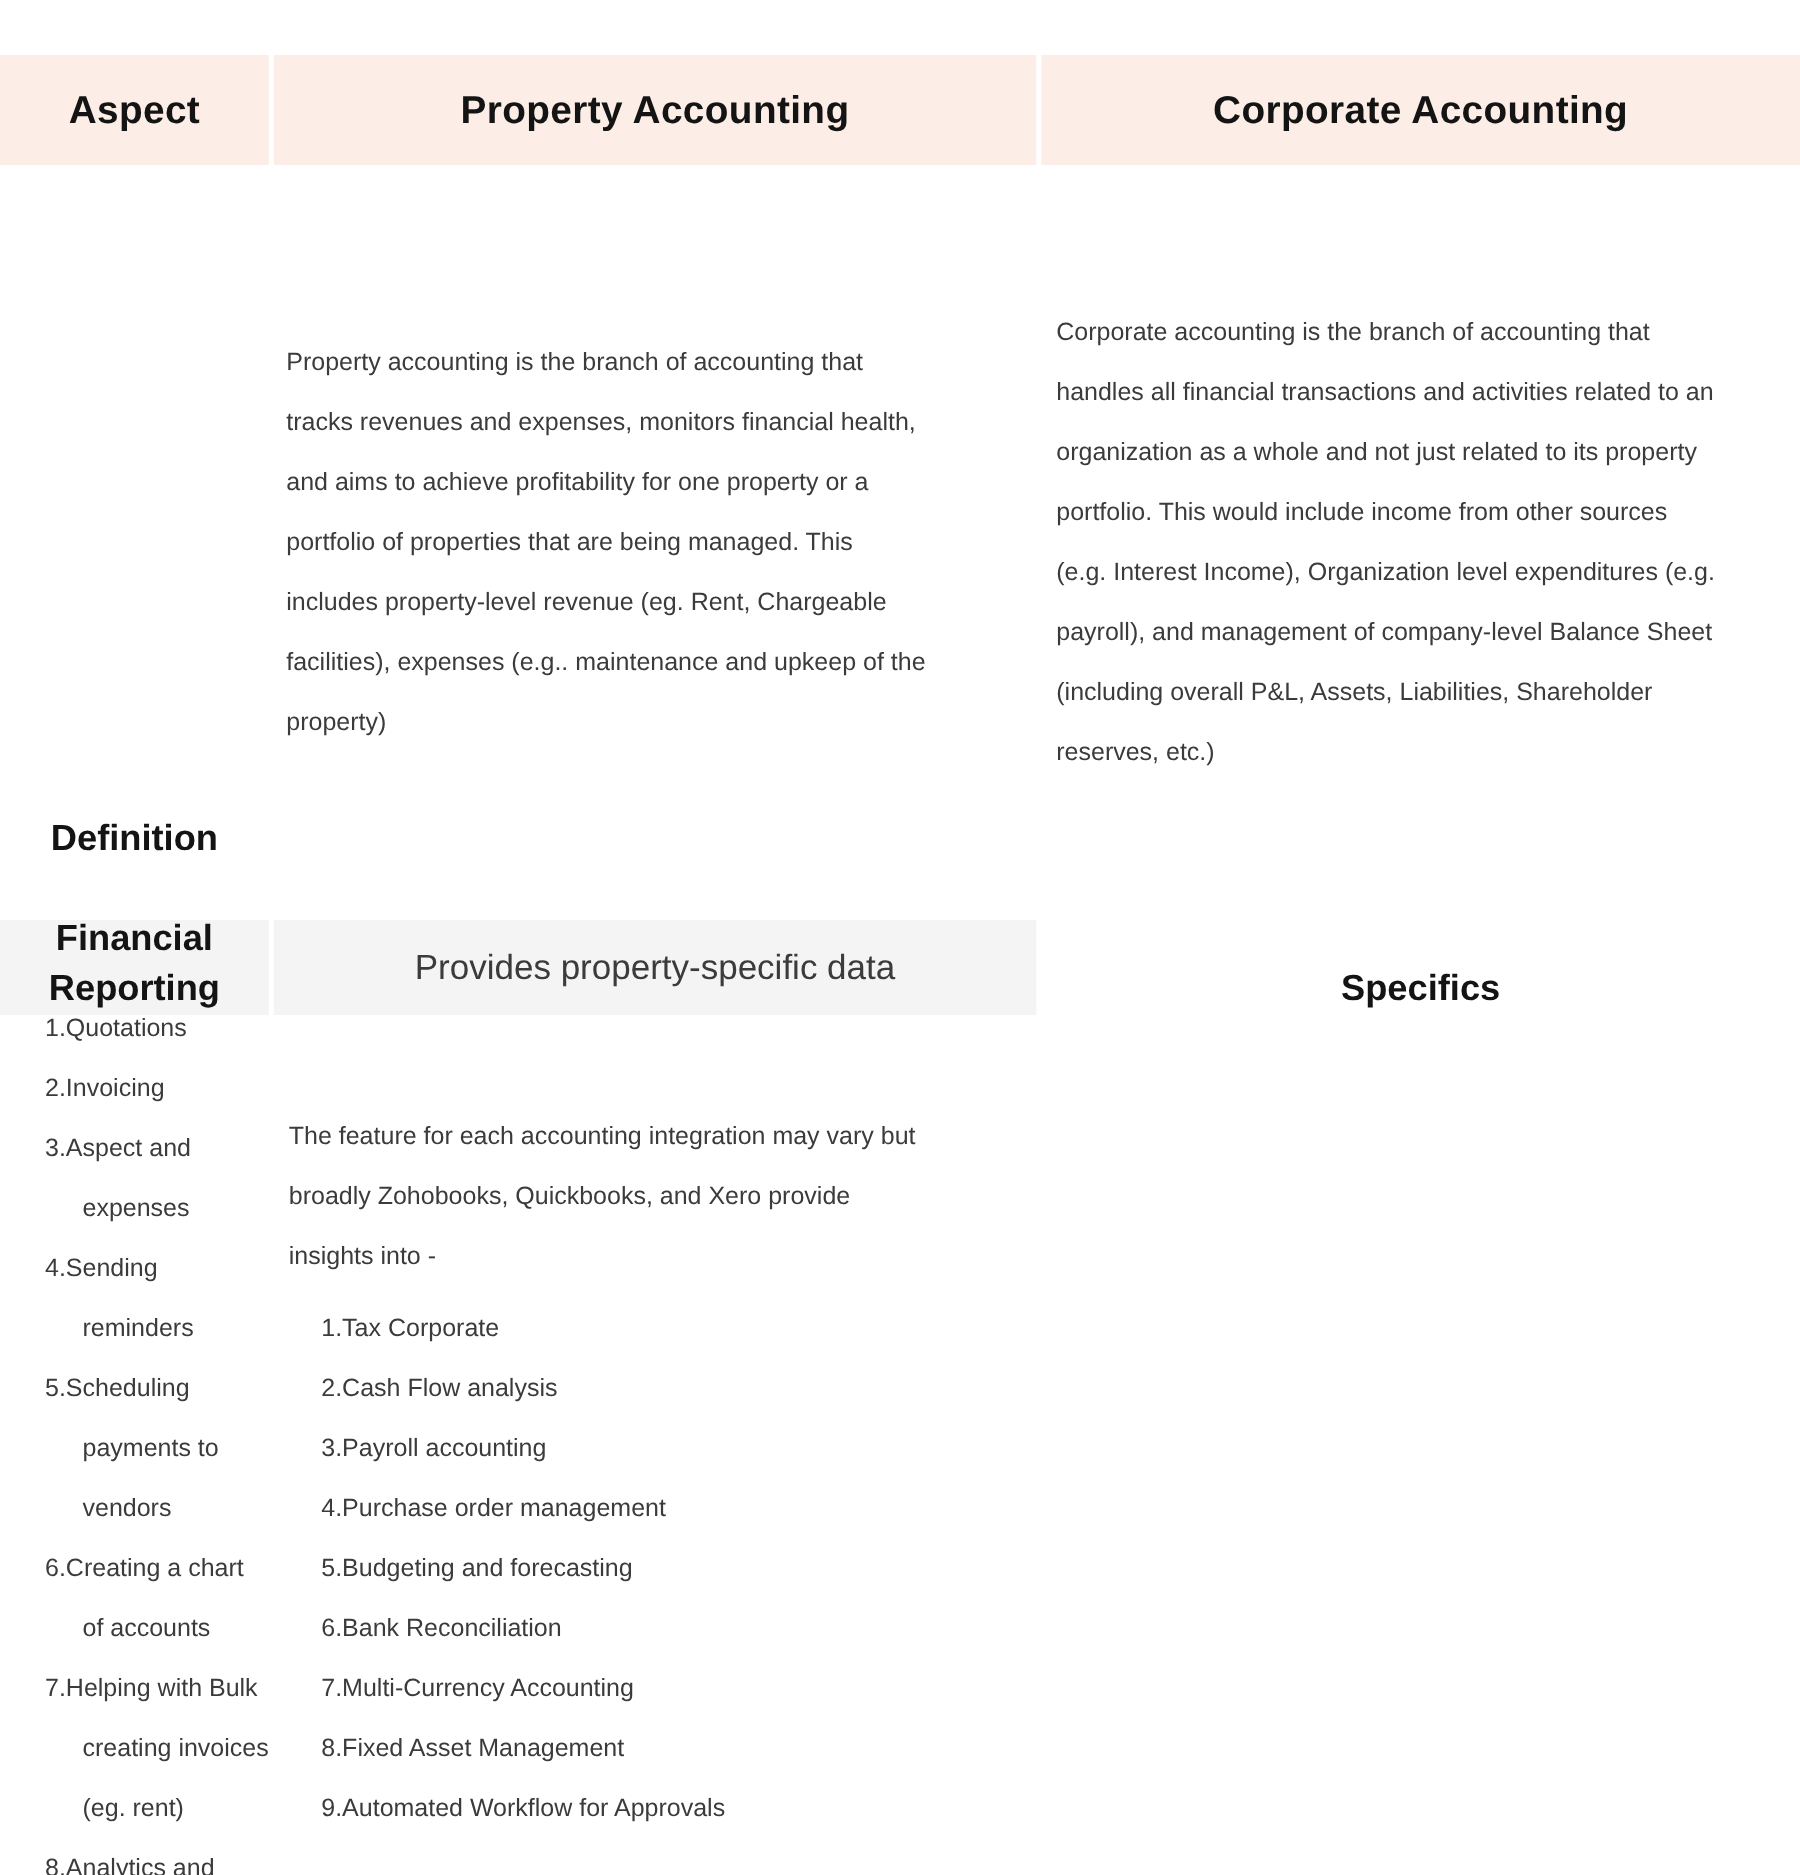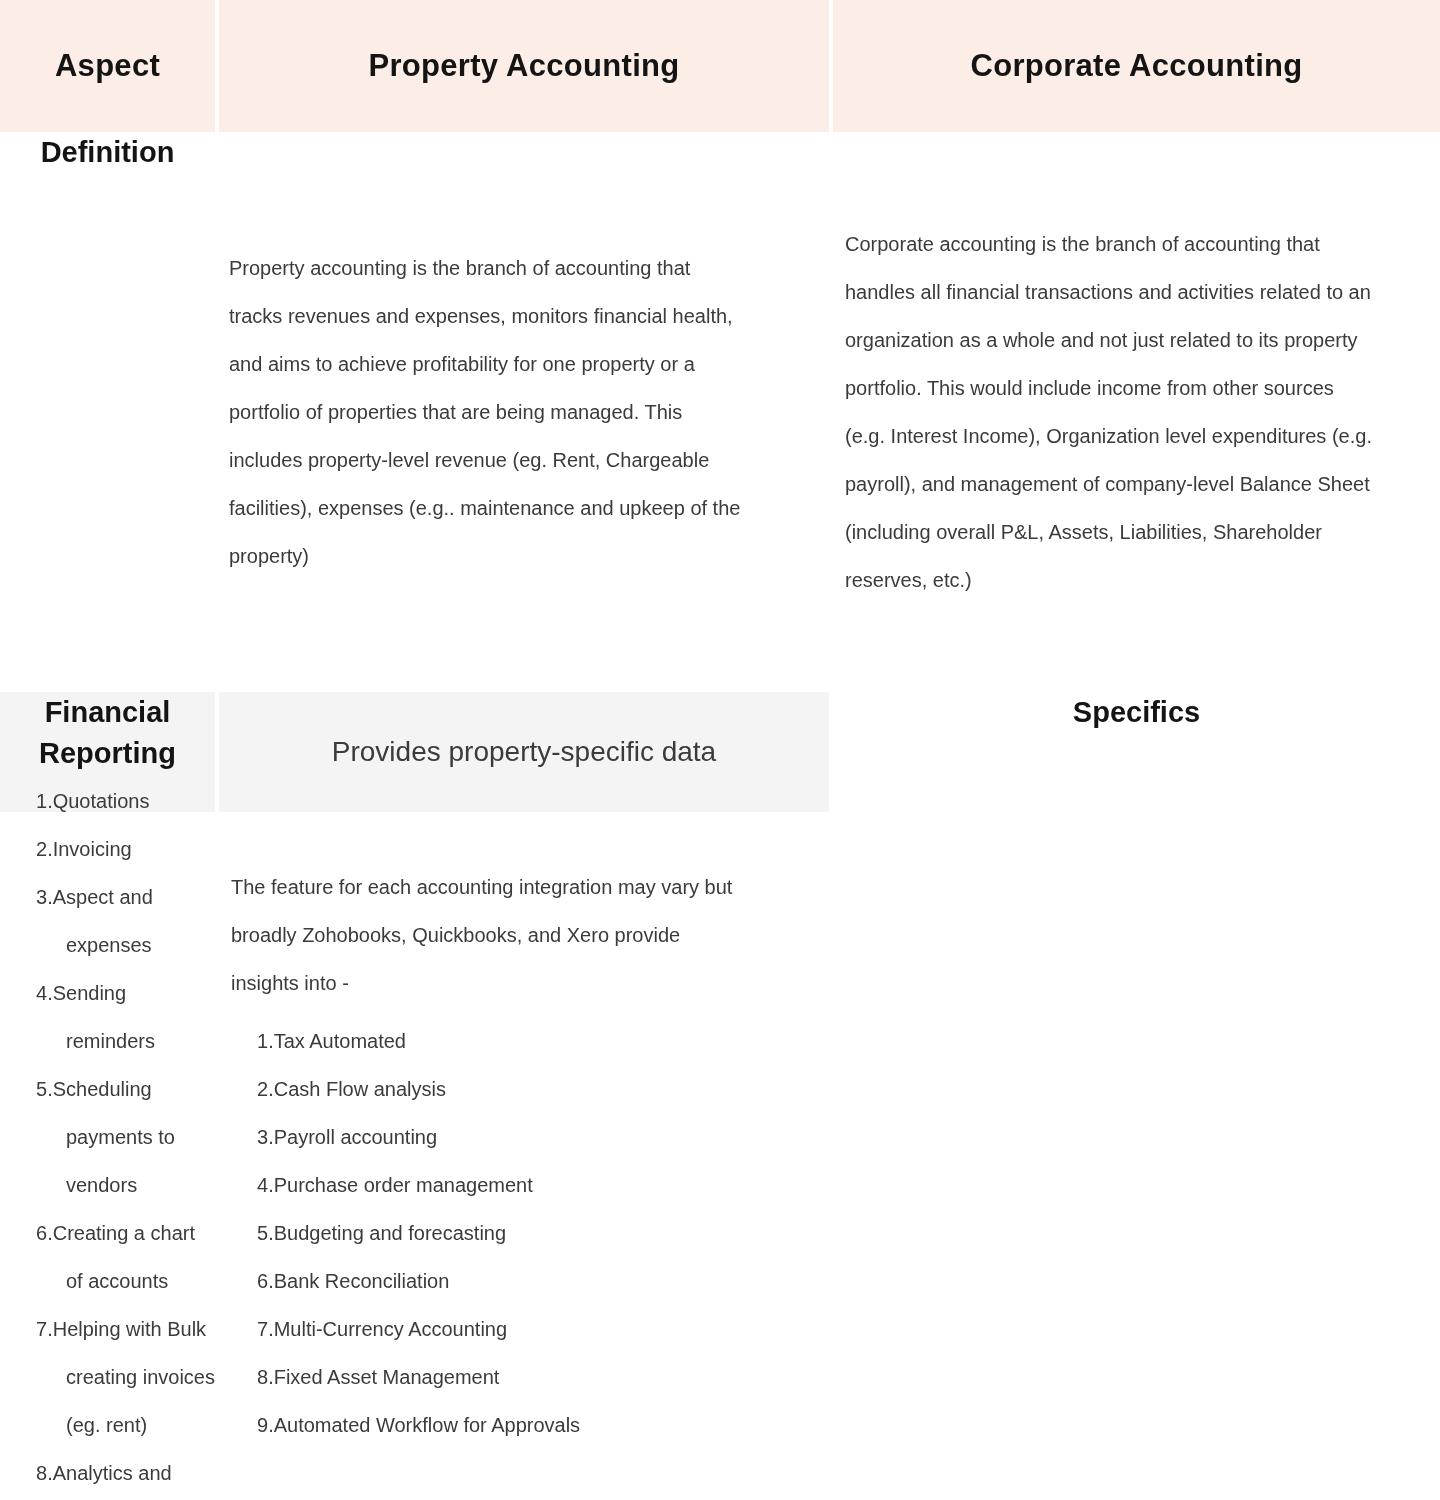--- a/index.html
+++ b/index.html
@@ -12,33 +12,33 @@
   }
   .table {
     display: grid;
     grid-template-columns: 215px 610px 607px;
     grid-template-rows: 132px 560px 120px 688px;
     column-gap: 4px;
     width: 1440px;
     height: 1500px;
     background: #ffffff;
   }
-  .cell { min-width: 0; box-sizing: border-box; }
+  .cell { min-width: 0; box-sizing: border-box; margin-top: 44px; }
   .head {
     background: var(--header-bg, #fceee6);
     display: flex; align-items: center; justify-content: center;
   }
   .head span {
     font-weight: 700;
     font-size: 31px;
     letter-spacing: 0.3px;
     color: var(--heading-text, #141414);
   }
   .label-cell {
-    display: flex; align-items: flex-start; justify-content: center;
+    display: flex; align-items: flex-end; justify-content: center;
     text-align: center;
     padding: 0 10px;
   }
   .label-cell span {
     font-weight: 700;
     font-size: 29px;
     line-height: 1.4;
     color: var(--heading-text, #141414);
   }
   .alt { background: var(--alt-row-bg, #f4f4f4); }
@@ -120,21 +120,21 @@
           <li>Creating a chart of accounts</li>
           <li>Helping with Bulk creating invoices (eg. rent)</li>
           <li>Analytics and Reporting</li>
         </ol>
     </div>
   </div>
   <div class="cell body-cell pad-l12">
     <div class="w510">
       <p>The feature for each accounting integration may vary but broadly Zohobooks, Quickbooks, and Xero provide insights into -</p>
       <ol class="num">
-          <li>Tax Automated</li>
+          <li>Tax Corporate</li>
           <li>Cash Flow analysis</li>
           <li>Payroll accounting</li>
           <li>Purchase order management</li>
           <li>Budgeting and forecasting</li>
           <li>Bank Reconciliation</li>
           <li>Multi-Currency Accounting</li>
           <li>Fixed Asset Management</li>
           <li>Automated Workflow for Approvals</li>
         </ol>
     </div>

